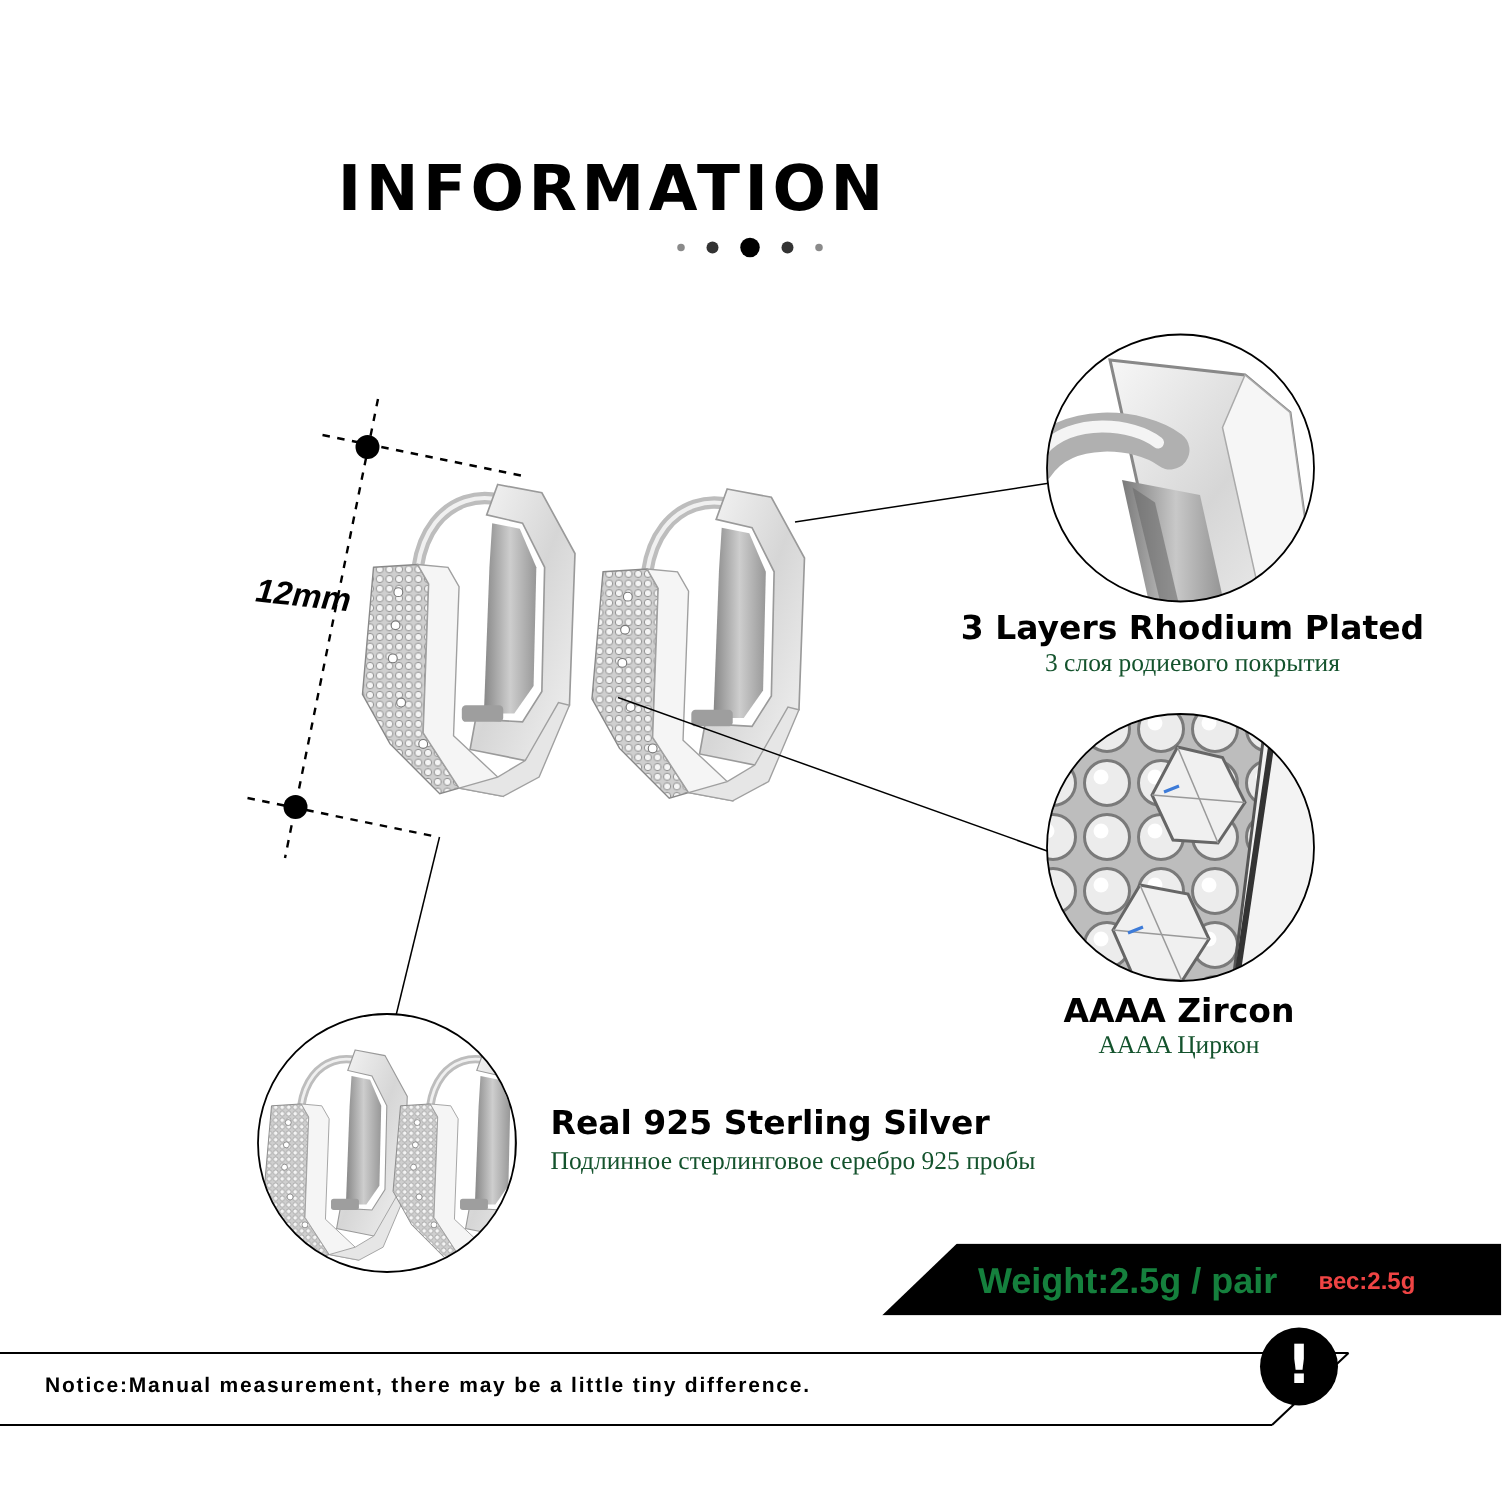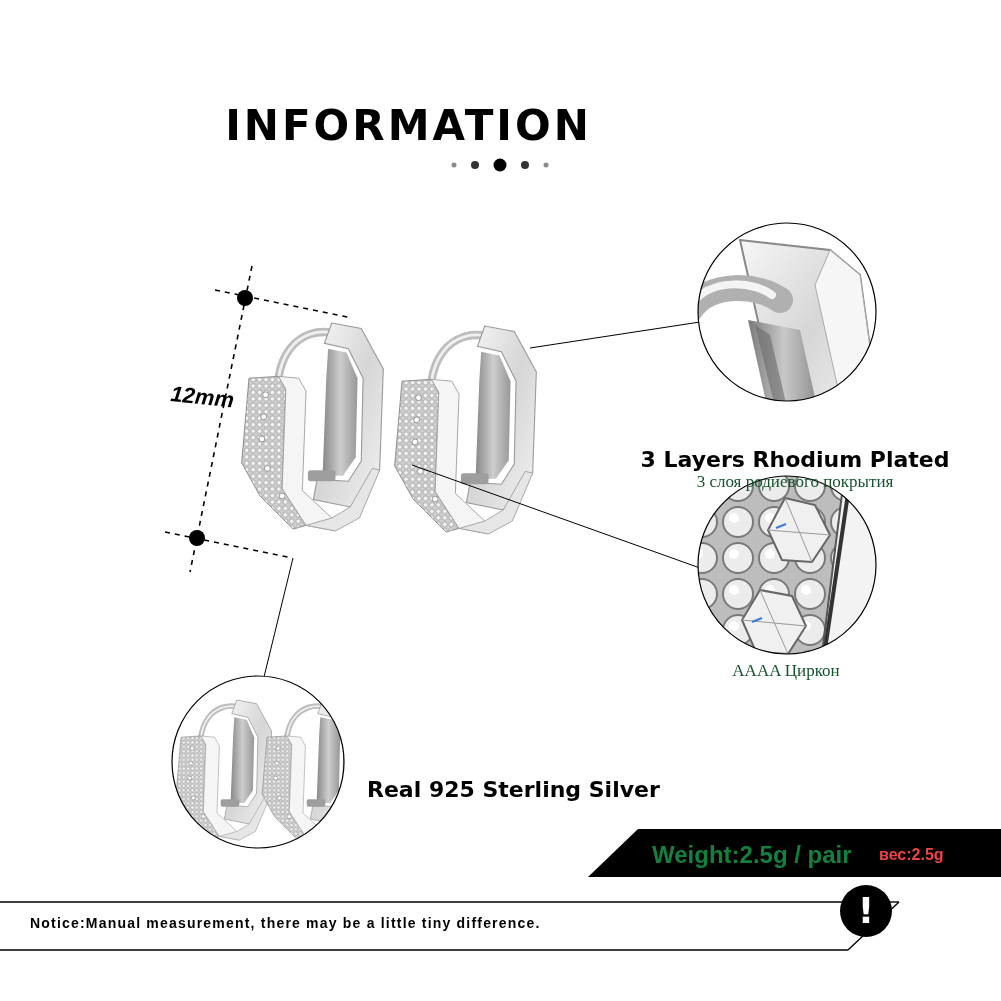--- a/index.html
+++ b/index.html
@@ -1,21 +1,21 @@
 <!DOCTYPE html>
 <html><head>
 <meta charset="utf-8">
 <style>
   html, body { margin: 0; padding: 0; background: #ffffff; }
   body { width: 1001px; height: 1001px; position: relative; overflow: hidden; font-family: "DejaVu Sans", sans-serif; color: #000; }
   .abs { position: absolute; }
   #title { left: 0; width: 817px; top: 98px; text-align: center; font-family: "DejaVu Sans", sans-serif; font-weight: bold; font-size: 42px; letter-spacing: 3px; line-height: 56px; }
   .dot { position: absolute; border-radius: 50%; transform: translate(-50%, -50%); }
   #art { left: 0; top: 0; width: 1001px; height: 1001px; }
-  .feat-title { font-family: "DejaVu Sans", sans-serif; font-weight: bold; font-size: 22px; line-height: 26px; white-space: nowrap; margin-top: 40px; }
+  .feat-title { font-family: "DejaVu Sans", sans-serif; font-weight: bold; font-size: 22px; line-height: 26px; white-space: nowrap; }
   .feat-sub { font-family: Liberation Serif, serif; font-size: 17px; line-height: 18px; white-space: nowrap; color: #14532d; }
   #dim-label { left: 172px; top: 381px; font-family: "Liberation Sans", sans-serif; font-style: italic; font-weight: bold; font-size: 22px; transform: rotate(6deg); transform-origin: left top; }
   #weight-banner { left: 588px; top: 829px; width: 413px; height: 48px; background: #000; clip-path: polygon(50px 0, 413px 0, 413px 48px, 0 48px); }
   #weight-text { left: 652px; top: 841px; color: #15803d; font-family: "Liberation Sans", sans-serif; font-weight: bold; font-size: 24px; line-height: 28px; white-space: nowrap; }
   #weight-ru { left: 879px; top: 845px; color: #ef4444; font-family: "Liberation Sans", sans-serif; font-weight: bold; font-size: 16px; line-height: 20px; white-space: nowrap; }
   #notice-text { left: 30px; top: 910px; font-family: "Liberation Sans", sans-serif; font-weight: bold; font-size: 14px; letter-spacing: 1.2px; line-height: 26px; white-space: nowrap; }
   #alert { left: 840px; top: 885px; width: 52px; height: 52px; border-radius: 50%; background: #000; color: #fff; text-align: center; font-family: "DejaVu Sans", sans-serif; font-weight: bold; font-size: 36px; line-height: 52px; }
 </style>
 </head>
 <body>
@@ -151,25 +151,27 @@
 </svg>
 
 <div id="dim-label" class="abs">12mm</div>
 
 <div class="abs" style="left:640px;top:407px;width:310px;text-align:center;">
   <div class="feat-title">3 Layers Rhodium Plated</div>
   <div class="feat-sub">3 слоя родиевого покрытия</div>
 </div>
 
 <div class="abs" style="left:686px;top:662px;width:200px;text-align:center;">
+  <div class="feat-title">AAAA  Zircon</div>
   <div class="feat-sub">AAAA Циркон</div>
 </div>
 
 <div class="abs" style="left:367px;top:737px;">
   <div class="feat-title">Real 925  Sterling  Silver</div>
+  <div class="feat-sub" style="margin-top:2px;">Подлинное стерлинговое серебро 925 пробы</div>
 </div>
 
 <div id="weight-banner" class="abs"></div>
 <div id="weight-text" class="abs">Weight:2.5g / pair</div>
 <div id="weight-ru" class="abs">вес:2.5g</div>
 
 <div id="notice-text" class="abs">Notice:Manual measurement, there may be a little tiny difference.</div>
 <div id="alert" class="abs">!</div>
 
 </body></html>

